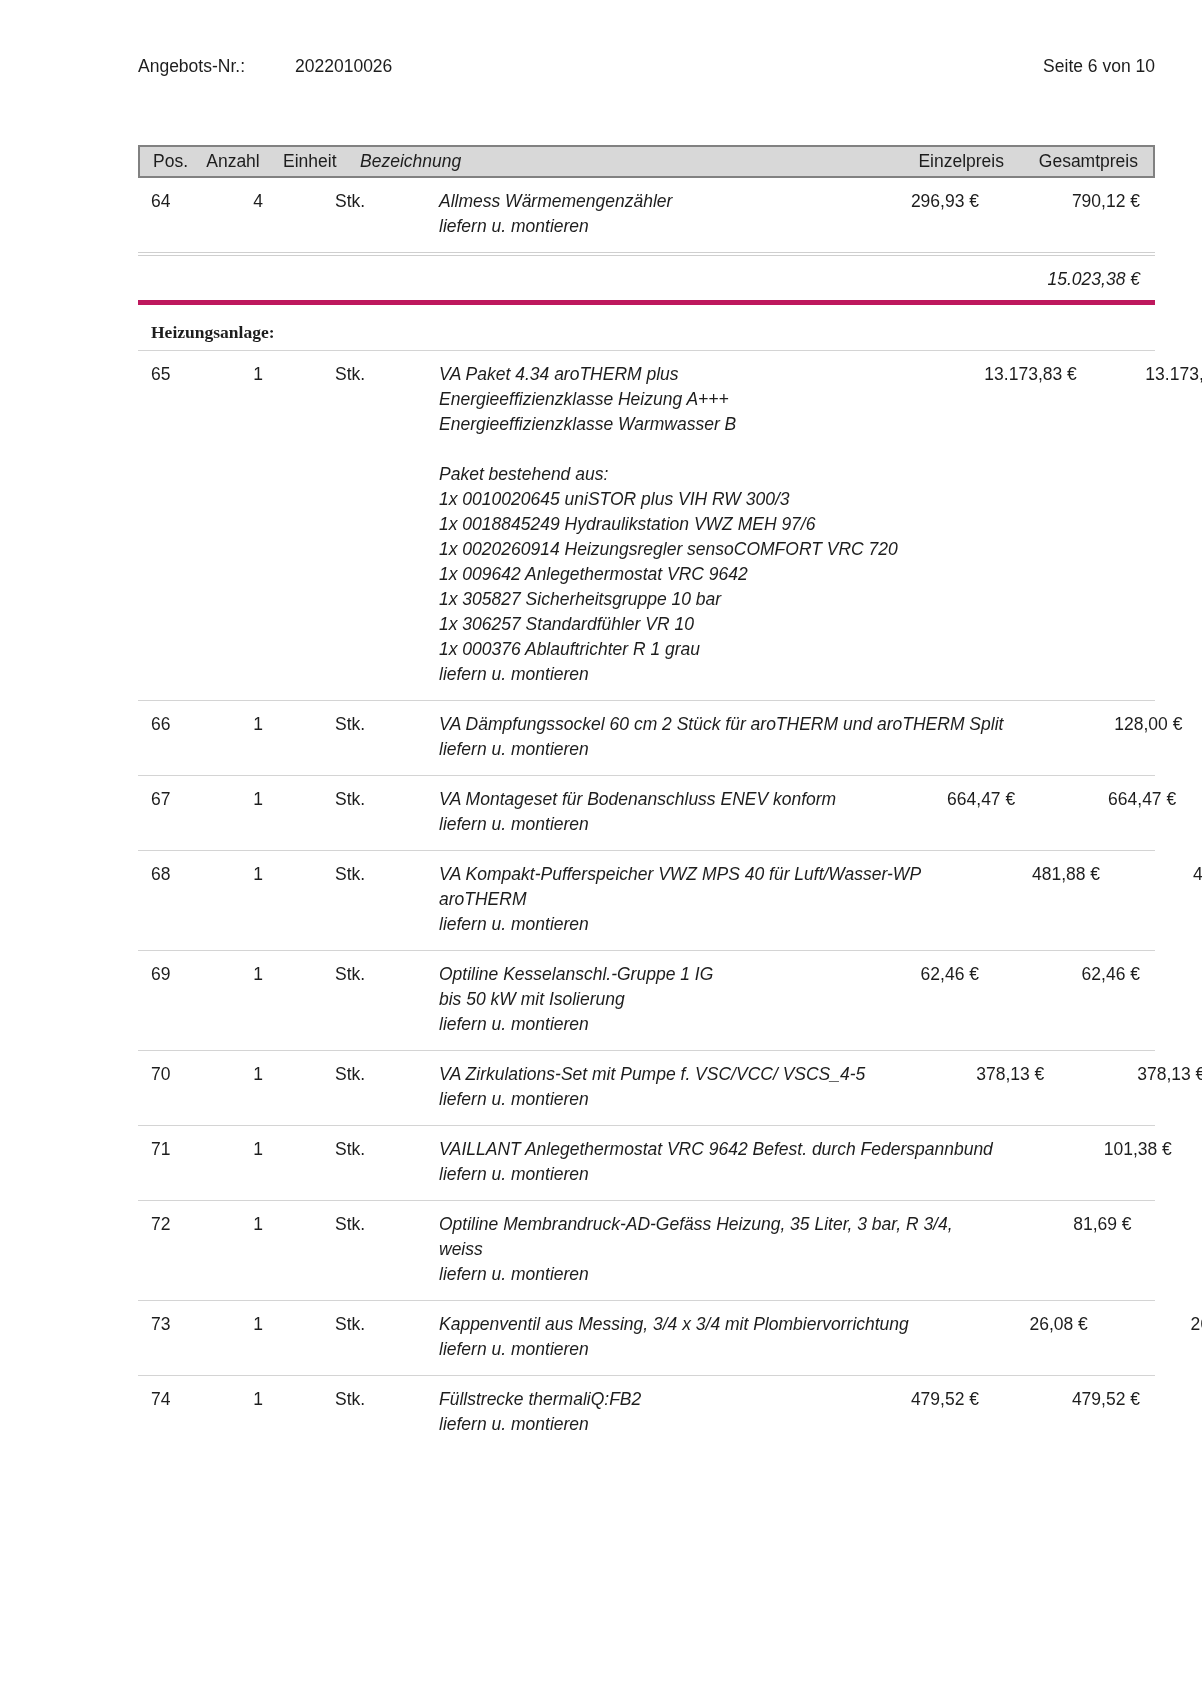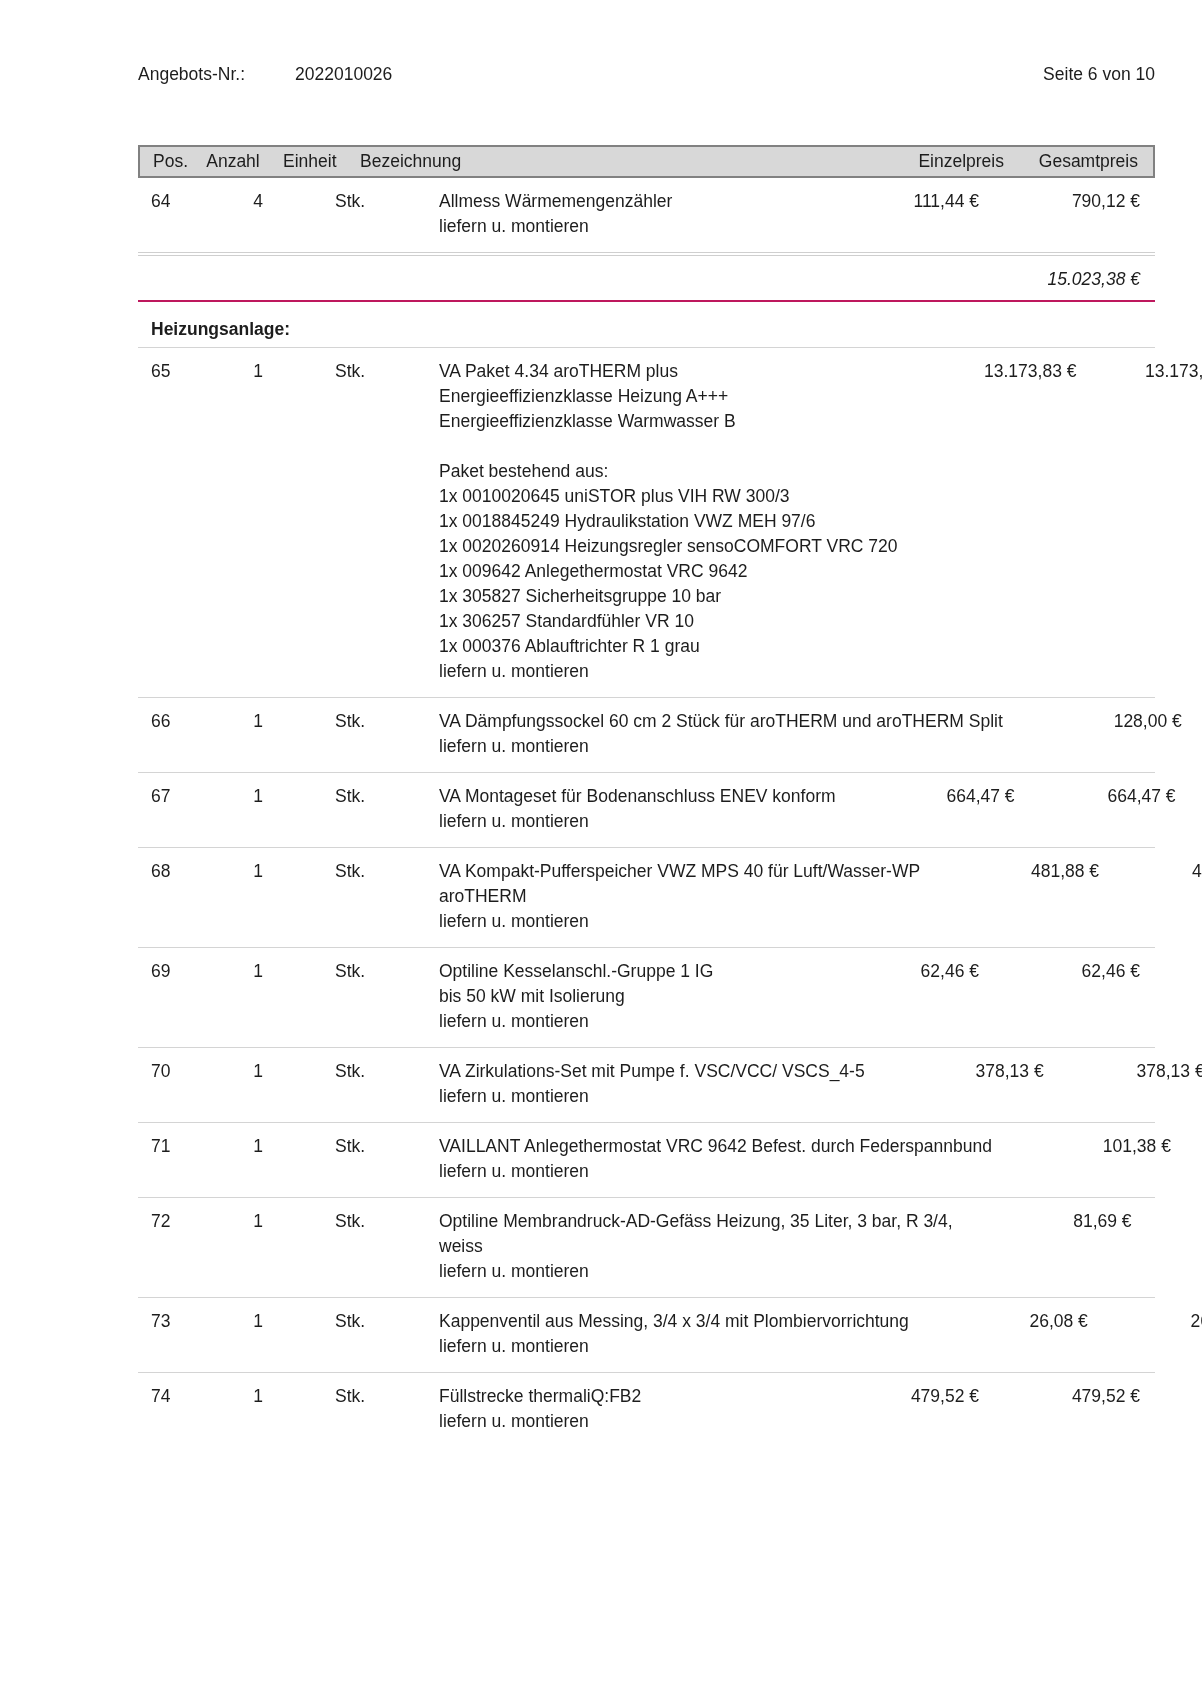--- a/index.html
+++ b/index.html
@@ -8,21 +8,21 @@
     position:relative;
     width:1202px;height:1700px;
     background:#ffffff;
     font-family:"Liberation Sans","DejaVu Sans",sans-serif;
     font-size:17.5px;
     color:#1d1d1d;
     overflow:hidden;
   }
   
   .doc-header{
-    position:absolute;left:138px;top:64px;width:1017px;
+    position:absolute;left:138px;top:56px;width:1017px;
     display:flex;align-items:center;
   }
   .doc-header .lbl{width:157px;}
   .doc-header .page-ind{margin-left:auto;}
 
   
   .items-table{
     position:absolute;left:138px;top:145px;width:1017px;
   }
   .grid{
@@ -35,42 +35,43 @@
     border:2px solid #818181;
     height:33px;
     align-items:center;
     box-sizing:border-box;
     gap:12px;
   }
   .cell{line-height:25px;}
   .c-pos{padding-left:13px;}
   .c-anz{text-align:center;}
   .c-ein{padding-left:9px;}
-  .c-bez{padding-left:6px;}
+  .c-bez{padding-left:6px;font-style:italic;}
   .c-ep{text-align:right;}
   .c-gp{text-align:right;padding-right:15px;}
 
   .item-row{padding:11px 0 13px 0;border-top:1px solid #d4d4d4;gap:39px;}
   .first-row{border-top:none;}
   .desc-line{min-height:25px;line-height:25px;white-space:nowrap;}
 
   .summary-row{
     display:flex;align-items:baseline;
     border-top:4px double #cfcfcf;
     padding:11px 0 8px 0;
     line-height:25px;
   }
   .summary-row .s-lbl{font-weight:bold;padding-left:13px;}
   .summary-row .s-val{margin-left:auto;font-style:italic;padding-right:15px;}
 
   .section-heading-row{
-    border-top:2px solid #be185d;
+    border-top:5px solid #be185d;
     padding:15px 0 5px 13px;
     font-weight:bold;
     line-height:25px;
+    font-family:Liberation Serif, serif;
   }
 </style>
 </head>
 <body>
 
 <div class="page">
 
   <div class="doc-header">
     <span class="lbl">Angebots-Nr.:</span>
     <span>2022010026</span>
@@ -90,21 +91,21 @@
 
     <div id="items-group-1">
         <div class="grid item-row first-row">
     <div class="cell c-pos">64</div>
     <div class="cell c-anz">4</div>
     <div class="cell c-ein">Stk.</div>
     <div class="cell c-bez">
             <div class="desc-line">Allmess Wärmemengenzähler</div>
             <div class="desc-line">liefern u. montieren</div>
           </div>
-    <div class="cell c-ep">111,44 €</div>
+    <div class="cell c-ep">296,93 €</div>
     <div class="cell c-gp">790,12 €</div>
   </div>
       </div>
 
     <div class="summary-row">
       <span class="s-val">15.023,38 €</span>
     </div>
 
     <div class="section-heading-row">Heizungsanlage:</div>
 

